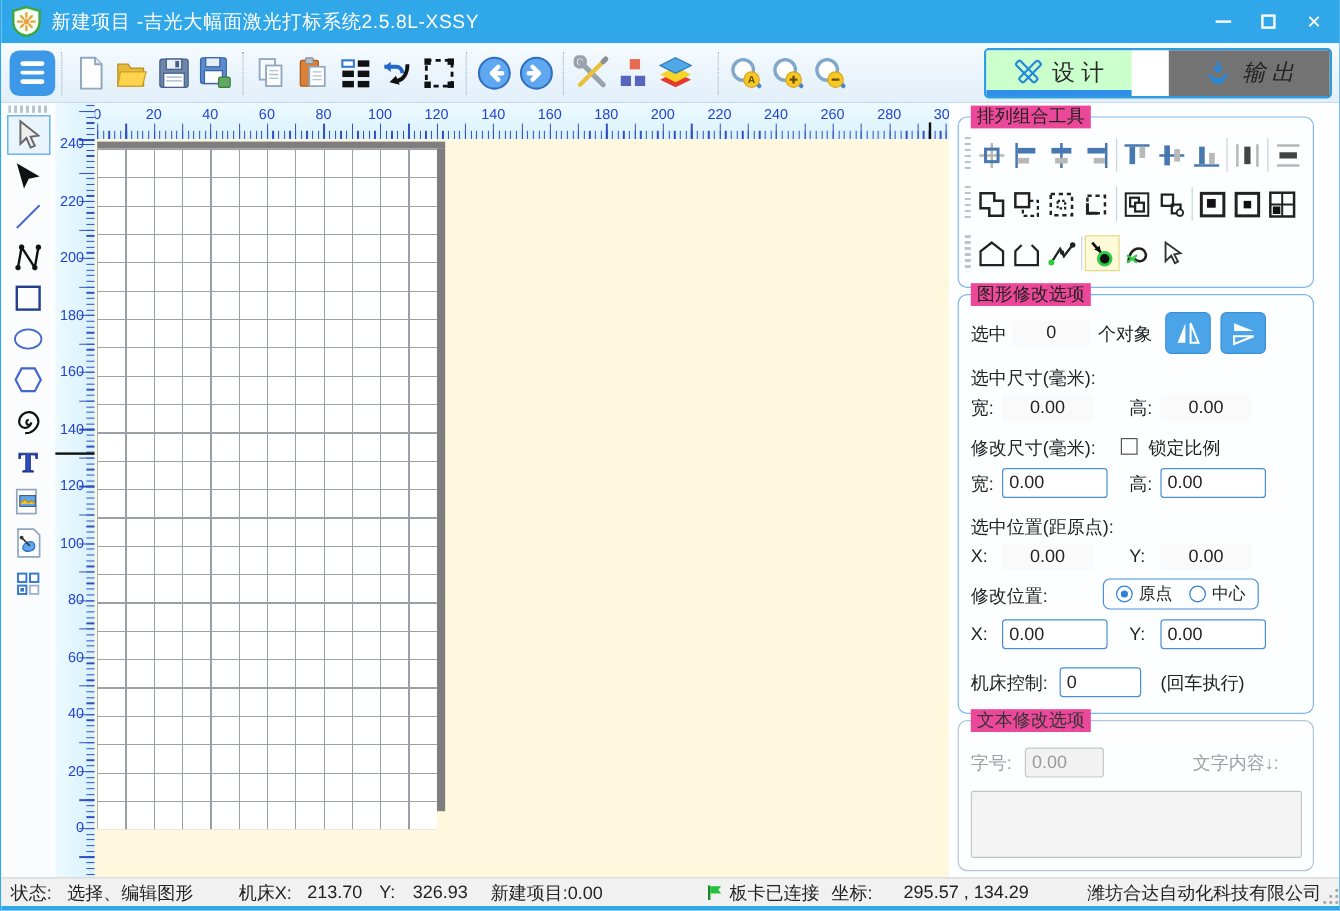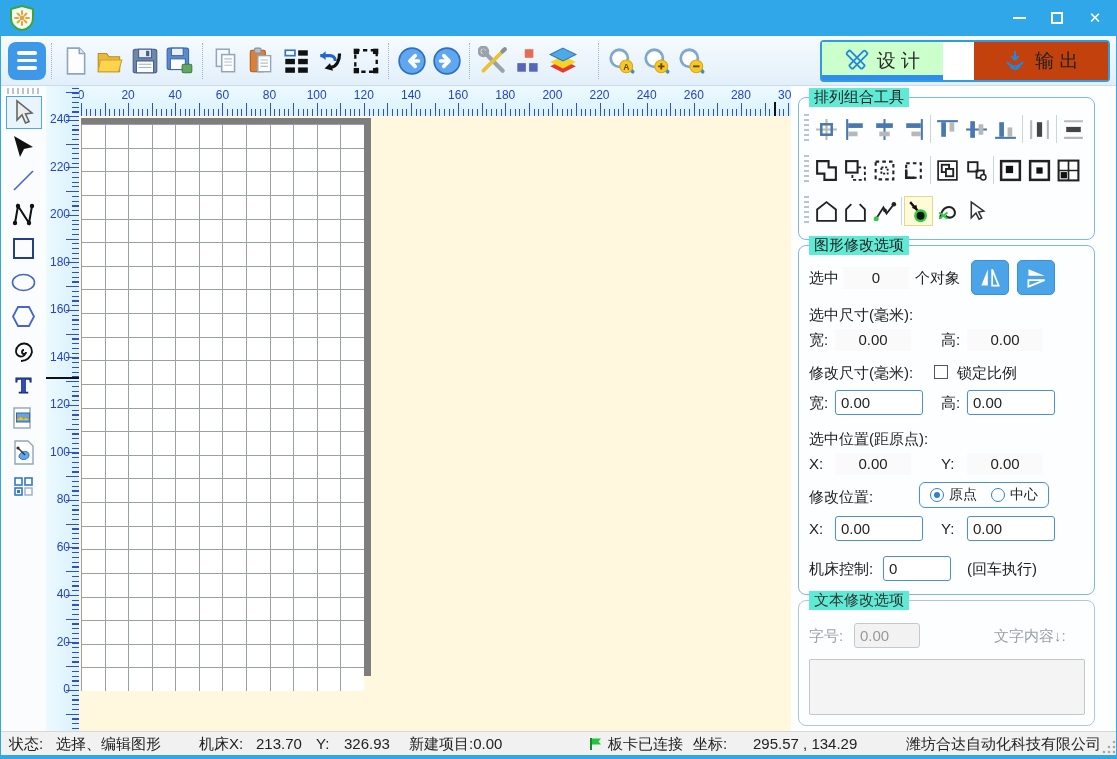--- a/index.html
+++ b/index.html
@@ -33,21 +33,21 @@
   .machine-btn svg { width:22px; height:22px; }
 
   .tab-group { position:absolute; right:8px; top:4px; width:290px; height:42px;
     border:2px solid #2F9BE0; border-radius:4px; background:#fff; display:flex; }
   .tab { height:100%; display:flex; align-items:center; justify-content:center; gap:8px;
     font-size:19px; color:#2a2a2a; position:relative; }
   .tab svg { width:24px; height:24px; }
   .tab-design { width:128px; background:#CBFFCB; }
   .tab-design .underline { position:absolute; left:0; bottom:0; width:100%; height:5px; background:#2F8FE8; }
   .tab-gap { width:33px; background:#fff; }
-  .tab-output { width:142px; background:#c2410c; color:#222; }
+  .tab-output { width:142px; background:#737373; color:#222;font-style:italic; }
 
   
   .tool-palette { position:absolute; left:0; top:86px; width:45px; height:645px; background:#FBFCFD; }
   .palette-handle { height:6px; margin:2px 6px; background:repeating-linear-gradient(to right,#B9C4CE 0 2px,transparent 2px 5px); }
   .tool-item { width:36px; height:33px; margin:1px auto; display:flex; align-items:center; justify-content:center; border:1px solid transparent; }
   .tool-item.active { border:1px solid #4DA6E8; background:#EAF4FD; }
   .tool-item svg { width:27px; height:27px; }
 
   
   .vruler { position:absolute; left:45px; top:86px; width:33px; height:645px;
@@ -72,21 +72,21 @@
   .shadow-top { position:absolute; left:2px; top:2px; width:290px; height:6px; background:#7E7E7E; }
   .shadow-right { position:absolute; left:285px; top:8px; width:7px; height:552px; background:#7E7E7E; }
   .work-area { position:absolute; left:2px; top:8px; width:283px; height:567px; background:#fff;
     background-image:
       repeating-linear-gradient(to right,#9AA0A6 0 1px,transparent 1px 23.58px),
       repeating-linear-gradient(to bottom,#9AA0A6 0 1px,transparent 1px 23.625px); }
 
   
   .right-panel { position:absolute; left:790px; top:86px; width:327px; height:645px; background:#FDFEFF; }
   .groupbox { position:absolute; left:7px; width:297px; border:1px solid #7FB7EC; border-radius:8px; background:#FDFEFF; }
-  .legend { position:absolute; top:-10px; left:10px; background:#5eead4; padding:0 5px; font-size:15px; color:#222; }
+  .legend { position:absolute; top:-10px; left:10px; background:#ec4899; padding:0 5px; font-size:15px; color:#222; }
   .gb-arrange { top:11px; height:143px; }
   .gb-shape  { top:159px; height:350px; }
   .gb-text   { top:514px; height:126px; border-color:#AFC6DC; }
   .gb-text .legend { color:#333; }
 
   .arow { display:flex; align-items:center; height:40px; margin:1px 2px 0 2px; }
   .arow:first-of-type { margin-top:11px; }
   .a-handle { width:5px; height:30px; margin:0 3px;
     background:repeating-linear-gradient(to bottom,#B9C4CE 0 2px,transparent 2px 5px); }
   .aicon { width:29px; height:30px; display:flex; align-items:center; justify-content:center; }
@@ -126,20 +126,21 @@
 <body>
 
 <div class="titlebar">
   <svg class="logo" viewBox="0 0 26 26">
     <path d="M13 1 L24 4 V13 C24 20 19 24 13 25 C7 24 2 20 2 13 V4 Z" fill="#F2FFF2" stroke="#3DA53D" stroke-width="2"></path>
     <g stroke="#E8A33D" stroke-width="2" stroke-linecap="round">
       <path d="M13 6 v3 M13 17 v3 M6 13 h3 M17 13 h3 M8.5 8.5 l2 2 M15.5 15.5 l2 2 M17.5 8.5 l-2 2 M10.5 15.5 l-2 2"></path>
     </g>
     <circle cx="13" cy="13" r="2.4" fill="#E8A33D"></circle>
   </svg>
+  <span class="title-text">新建项目  -吉光大幅面激光打标系统2.5.8L-XSSY</span>
   <div class="win-controls">
     <div class="win-btn">
         <span class="min-glyph"></span>
       </div>
     <div class="win-btn">
         <span class="max-glyph"></span>
       </div>
     <div class="win-btn">✕</div>
   </div>
 </div>

